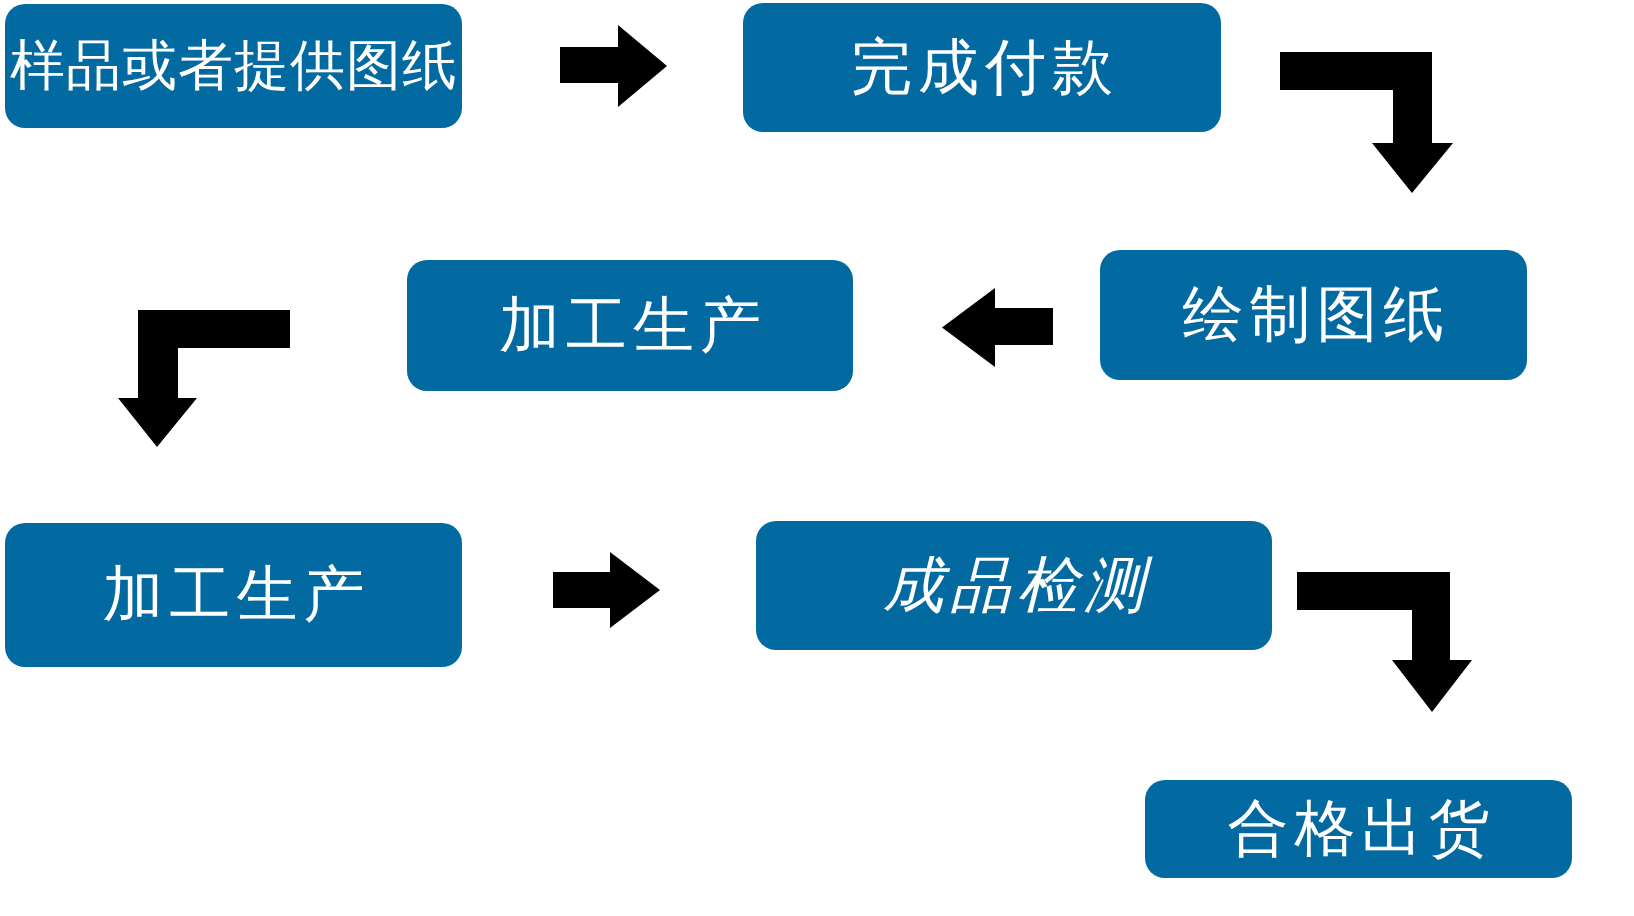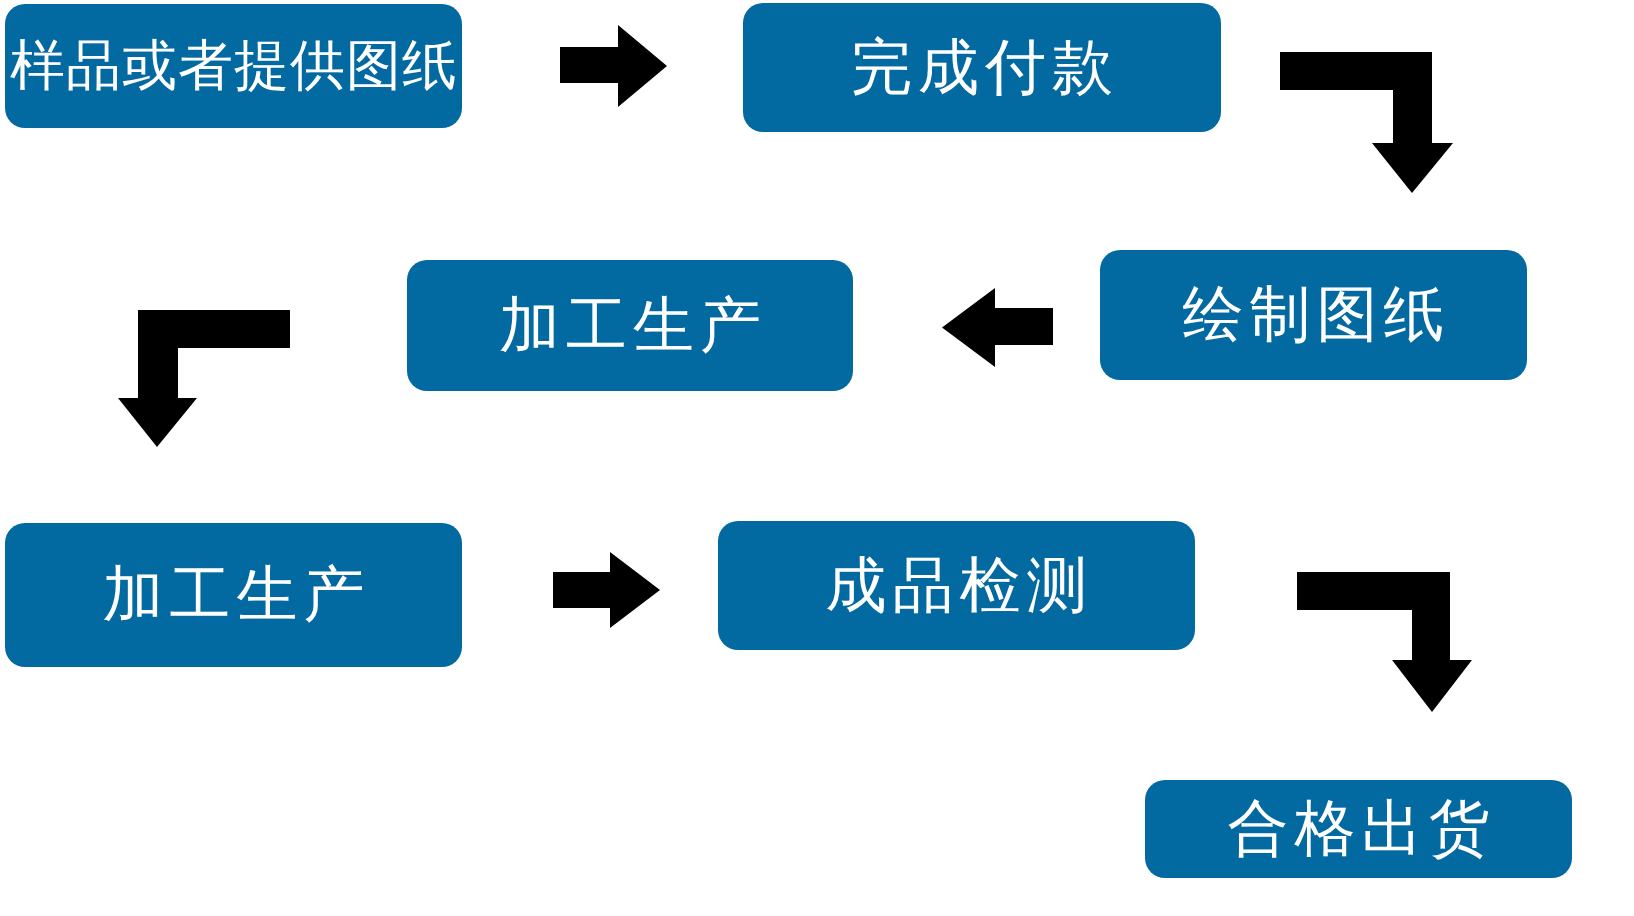--- a/index.html
+++ b/index.html
@@ -40,21 +40,21 @@
   }
   .arrow polygon {
     fill: #000000;
   }
   
   .n1 { left: 5px;    top: 4px;   width: 457px; height: 124px; }
   .n2 { left: 743px;  top: 3px;   width: 478px; height: 129px; }
   .n3 { left: 1100px; top: 250px; width: 427px; height: 130px; }
   .n4 { left: 407px;  top: 260px; width: 446px; height: 131px; }
   .n5 { left: 5px;    top: 523px; width: 457px; height: 144px; }
-  .n6 { left: 718px;  top: 521px; width: 477px; height: 129px; }
+  .n6 { left: 756px;  top: 521px; width: 516px; height: 129px; font-style: italic; }
   .n7 { left: 1145px; top: 780px; width: 427px; height: 98px; }
   
   .a1 { left: 560px;  top: 25px;  }
   .a2 { left: 1280px; top: 52px;  }
   .a3 { left: 942px;  top: 288px; }
   .a4 { left: 118px;  top: 310px; }
   .a5 { left: 553px;  top: 552px; }
   .a6 { left: 1297px; top: 572px; }
 </style>
 </head>

